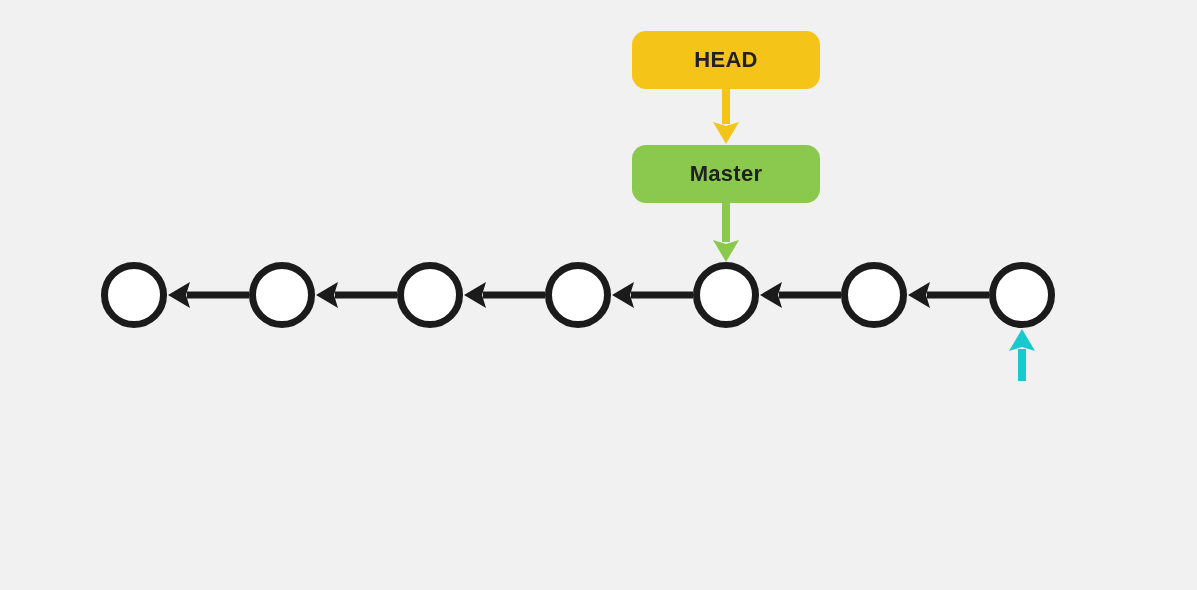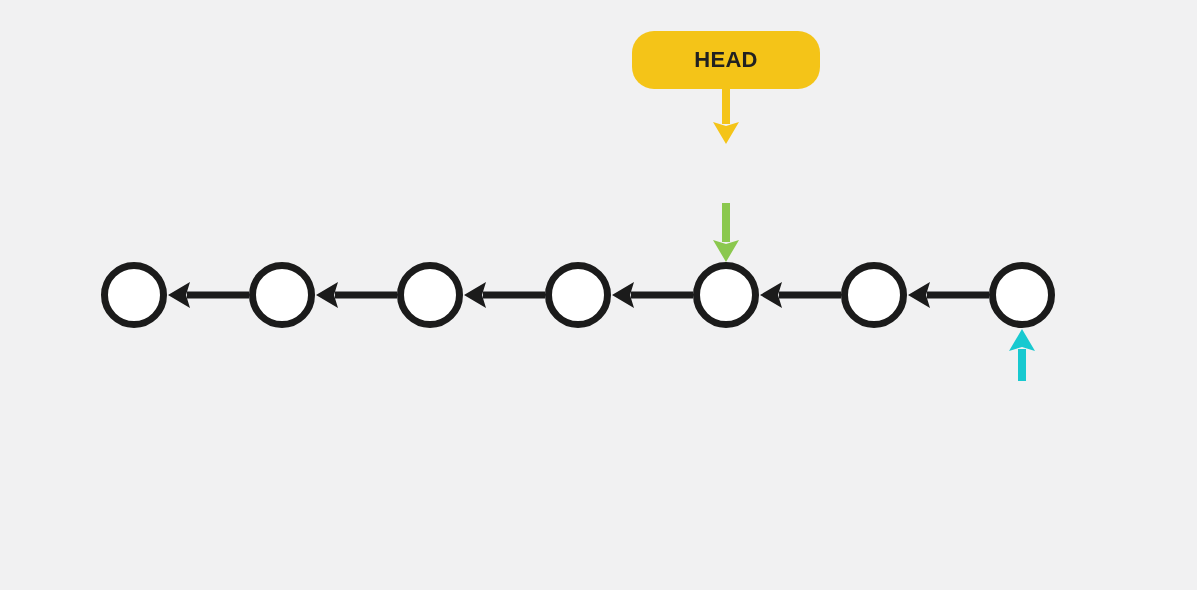--- a/index.html
+++ b/index.html
@@ -18,21 +18,21 @@
     left: 0; top: 0;
     width: 1197px;
     height: 590px;
     display: block;
   }
 
   .branch-label {
     position: absolute;
     width: 188px;
     height: 58px;
-    border-radius: 22px;
+    border-radius: 14px;
     display: flex;
     align-items: center;
     justify-content: center;
     font-size: 22px;
     font-weight: 700;
     color: var(--text, #212121);
     letter-spacing: 0.3px;
     box-sizing: border-box;
   }
 
@@ -68,15 +68,16 @@
       <circle cx="282" cy="295" r="29.5" fill="#ffffff" stroke="#1b1b1b" stroke-width="7"></circle>
       <circle cx="430" cy="295" r="29.5" fill="#ffffff" stroke="#1b1b1b" stroke-width="7"></circle>
       <circle cx="578" cy="295" r="29.5" fill="#ffffff" stroke="#1b1b1b" stroke-width="7"></circle>
       <circle cx="726" cy="295" r="29.5" fill="#ffffff" stroke="#1b1b1b" stroke-width="7"></circle>
       <circle cx="874" cy="295" r="29.5" fill="#ffffff" stroke="#1b1b1b" stroke-width="7"></circle>
       <circle cx="1022" cy="295" r="29.5" fill="#ffffff" stroke="#1b1b1b" stroke-width="7"></circle>
     </svg>
 
   <div class="branch-label label-head">HEAD</div>
 
+  <div class="branch-label label-master">Master</div>
 
 
 </div>
 
 </body></html>

